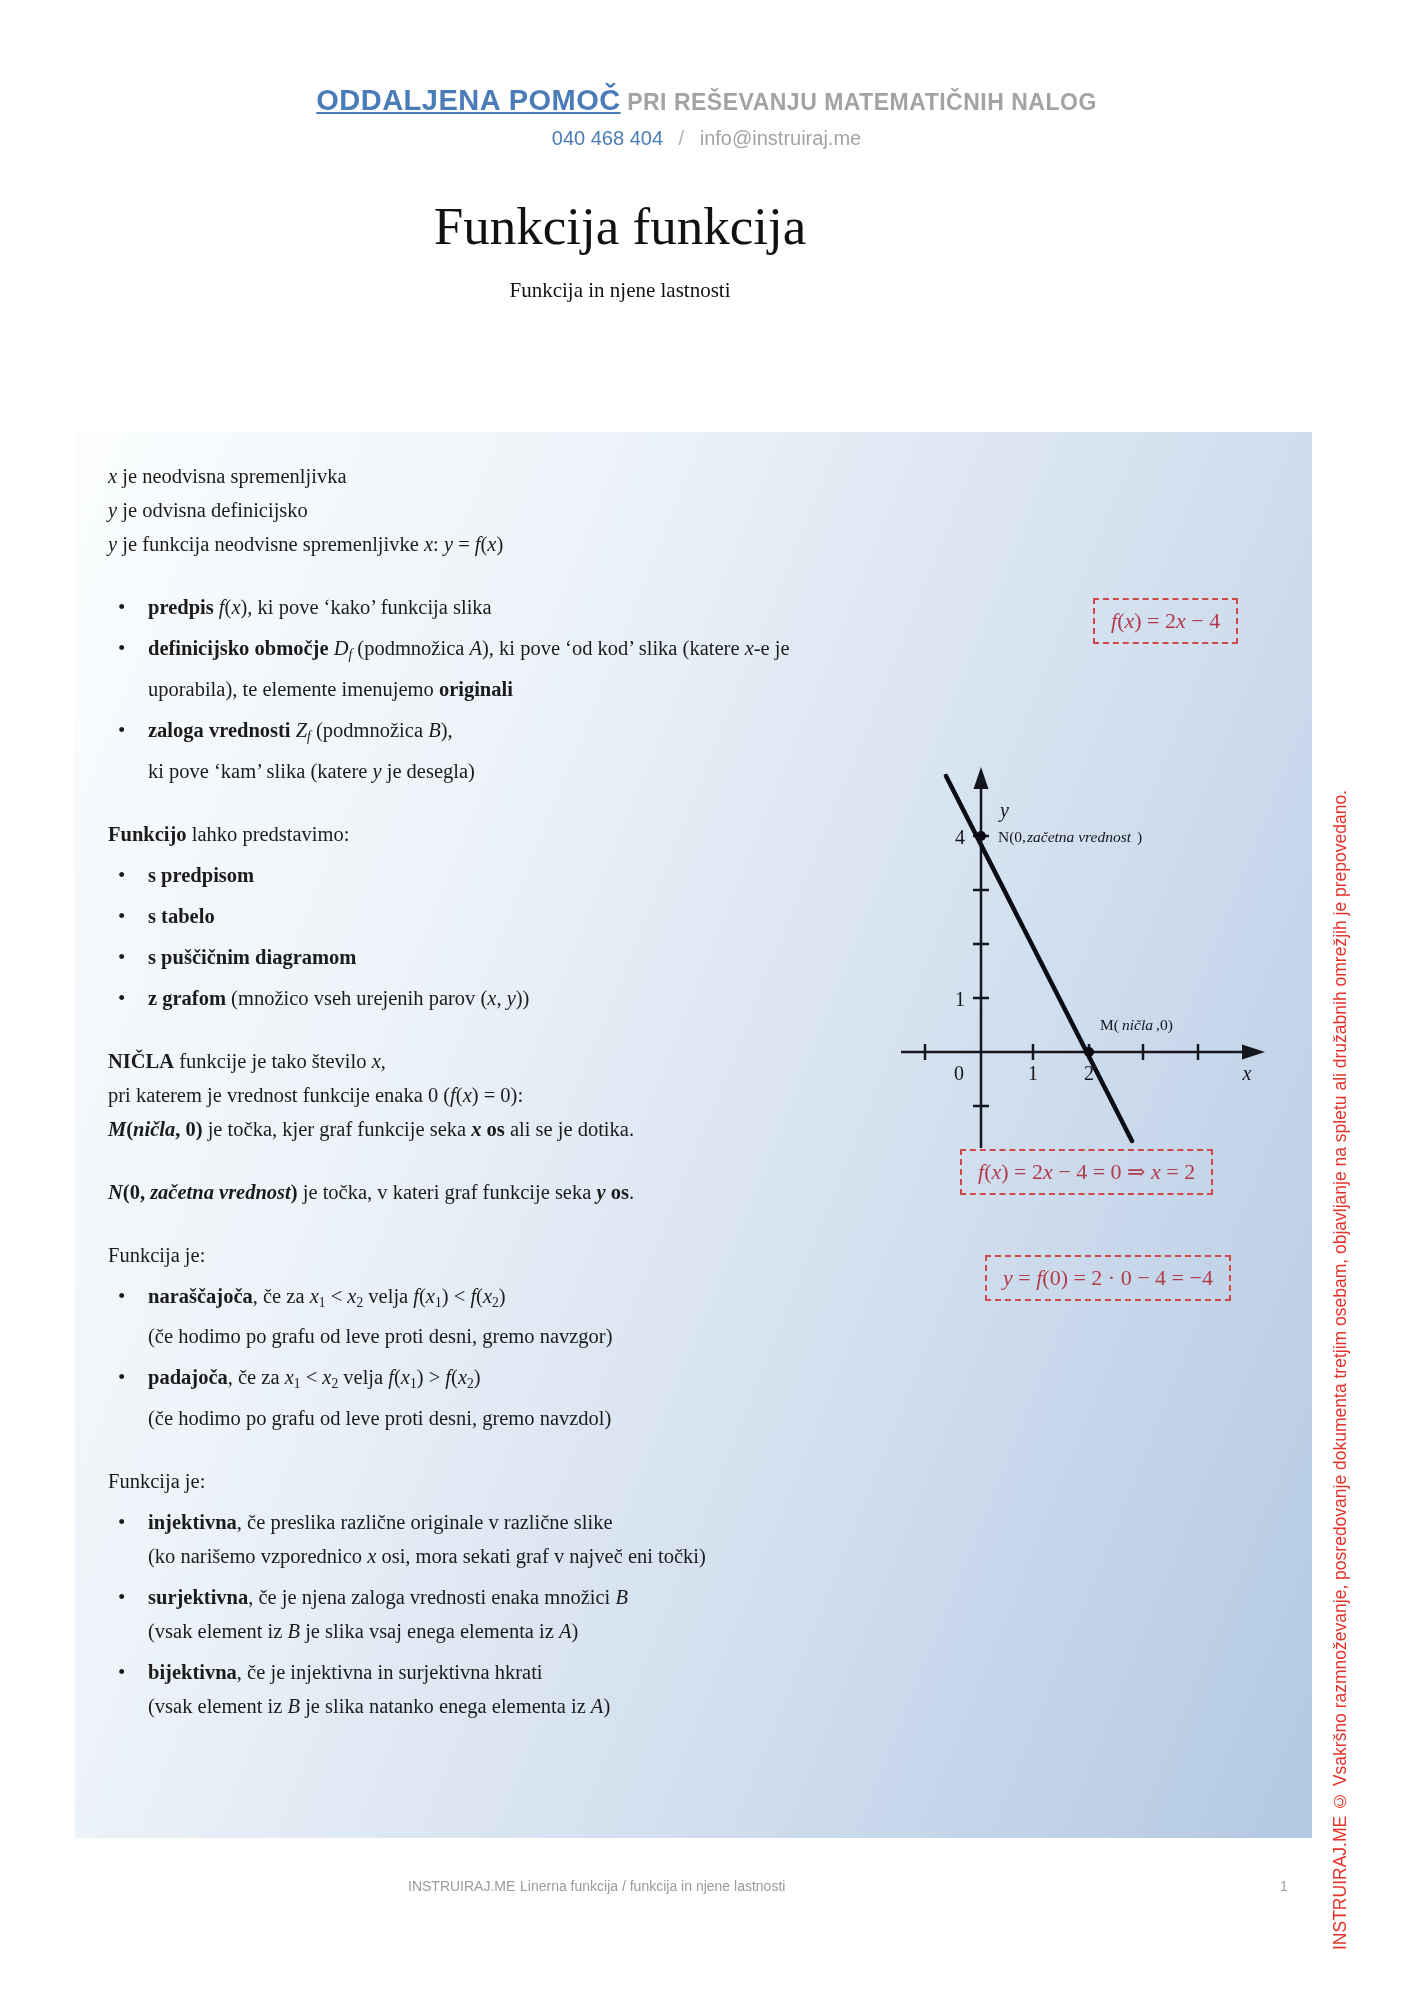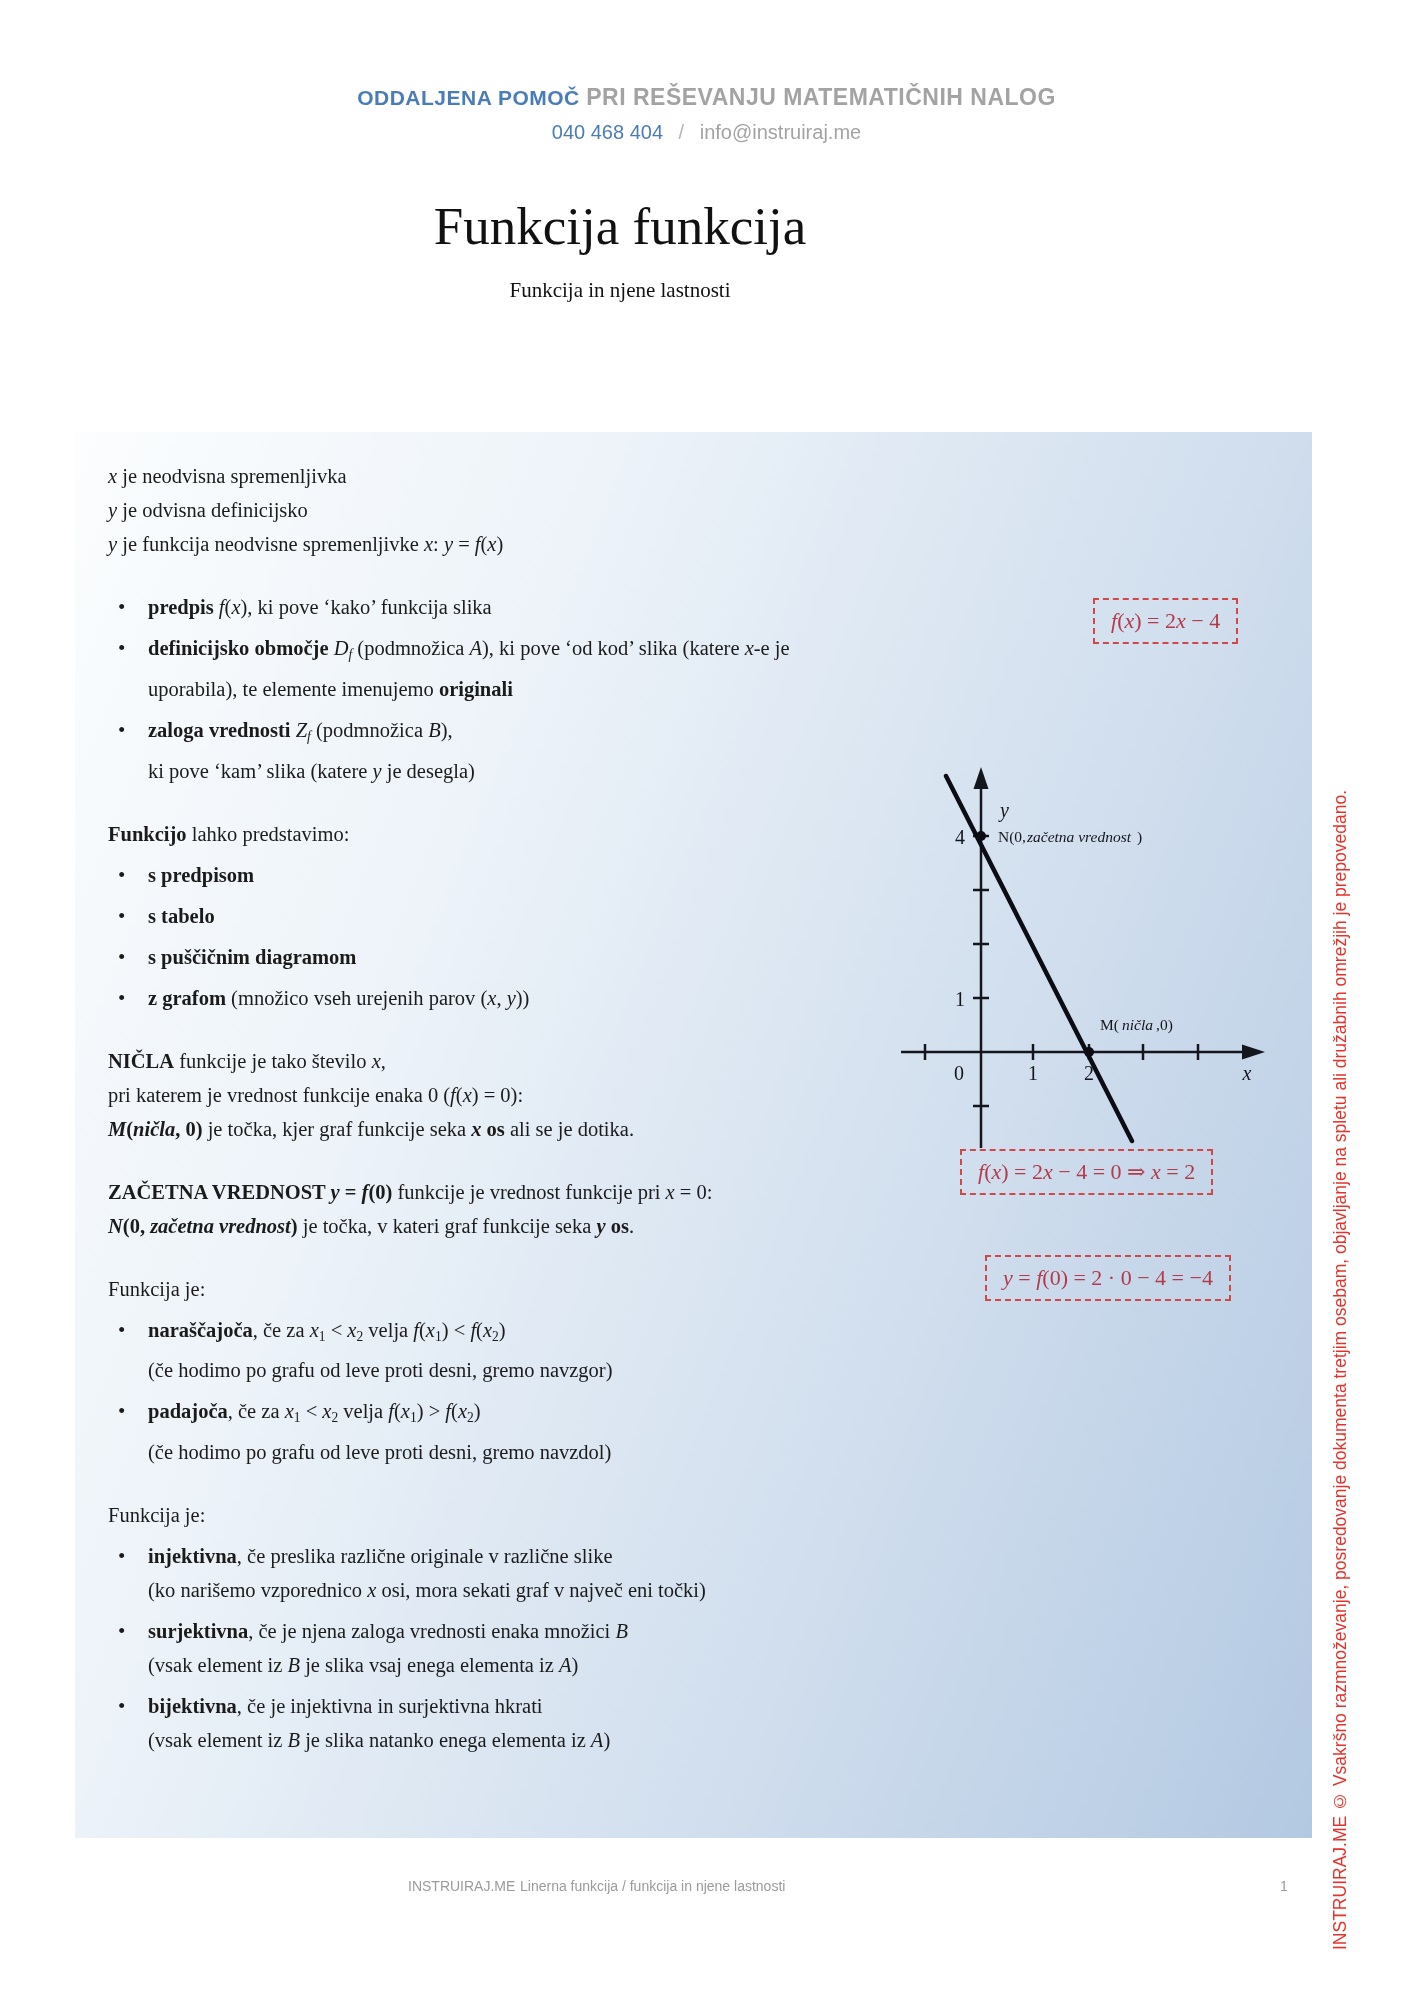--- a/index.html
+++ b/index.html
@@ -7,21 +7,21 @@
     position:relative;
     width:1413px;height:2000px;
     background:#ffffff;
     font-family:"Liberation Serif","DejaVu Serif",serif;
     color:#1b1b1b;
     overflow:hidden;
   }
   
   .doc-header{position:absolute;left:0;top:84;width:1413px;text-align:center;top:84px;}
   .hline1{white-space:nowrap;font-family:"Liberation Sans","DejaVu Sans",sans-serif;font-weight:bold;}
-  .brand{color:#4a7cb7;font-size:21px;letter-spacing:0.5px;}
+  .brand{color:#4a7cb7;font-size:29px;letter-spacing:0.5px;text-decoration:underline;}
   .tagline{color:#a3a3a3;font-size:23px;margin-left:2px;letter-spacing:0.5px;text-align:center;}
   .hline2{margin-top:10px;font-family:Liberation Sans, sans-serif;font-size:20px;}
   .phone{color:#4a7cb7;}
   .hsep{color:#b5b5b5;margin:0 10px;}
   .email{color:#a3a3a3;}
   
   .title-wrap{position:absolute;left:0;top:196px;width:1240px;text-align:center;}
   .page-title{font-size:53px;color:#111;font-weight:400;}
   .page-subtitle{font-size:21px;color:#111;margin-top:22px;}
   
@@ -148,21 +148,20 @@
             <div class="tline"><span class="mb">z grafom</span><span> (množico vseh urejenih parov (</span><span class="mi">x</span><span>, </span><span class="mi">y</span><span>))</span></div>
           </div>
         </div>
       </div>
       <div class="section">
         <div class="tline"><span class="mb">NIČLA</span><span> funkcije je tako število </span><span class="mi">x</span><span>,</span></div>
         <div class="tline"><span>pri katerem je vrednost funkcije enaka 0 (</span><span class="mi">f</span><span>(</span><span class="mi">x</span><span>) = 0):</span></div>
         <div class="tline"><span class="mb mi">M</span><span class="mb">(</span><span class="mb mi">ničla</span><span class="mb">, 0)</span><span> je točka, kjer graf funkcije seka </span><span class="mb mi">x</span><span class="mb"> os</span><span> ali se je dotika.</span></div>
       </div>
       <div class="section">
-        <div class="tline"><span class="mb">ZAČETNA VREDNOST </span><span class="mb mi">y</span><span class="mb"> = </span><span class="mb mi">f</span><span class="mb">(0)</span><span> funkcije je vrednost funkcije pri </span><span class="mi">x</span><span> = 0:</span></div>
         <div class="tline"><span class="mb mi">N</span><span class="mb">(0, </span><span class="mb mi">začetna vrednost</span><span class="mb">)</span><span> je točka, v kateri graf funkcije seka </span><span class="mb mi">y</span><span class="mb"> os</span><span>.</span></div>
       </div>
       <div class="section">
         <div class="tline"><span>Funkcija je:</span></div>
         <div class="bullet-item">
           <span class="dot">•</span>
           <div class="bullet-text">
             <div class="tline"><span class="mb">naraščajoča</span><span>, če za </span><span class="mi">x</span><span class="msub">1</span><span> &lt; </span><span class="mi">x</span><span class="msub">2</span><span> velja </span><span class="mi">f</span><span>(</span><span class="mi">x</span><span class="msub">1</span><span>) &lt; </span><span class="mi">f</span><span>(</span><span class="mi">x</span><span class="msub">2</span><span>)</span></div>
             <div class="tline"><span>(če hodimo po grafu od leve proti desni, gremo navzgor)</span></div>
           </div>

